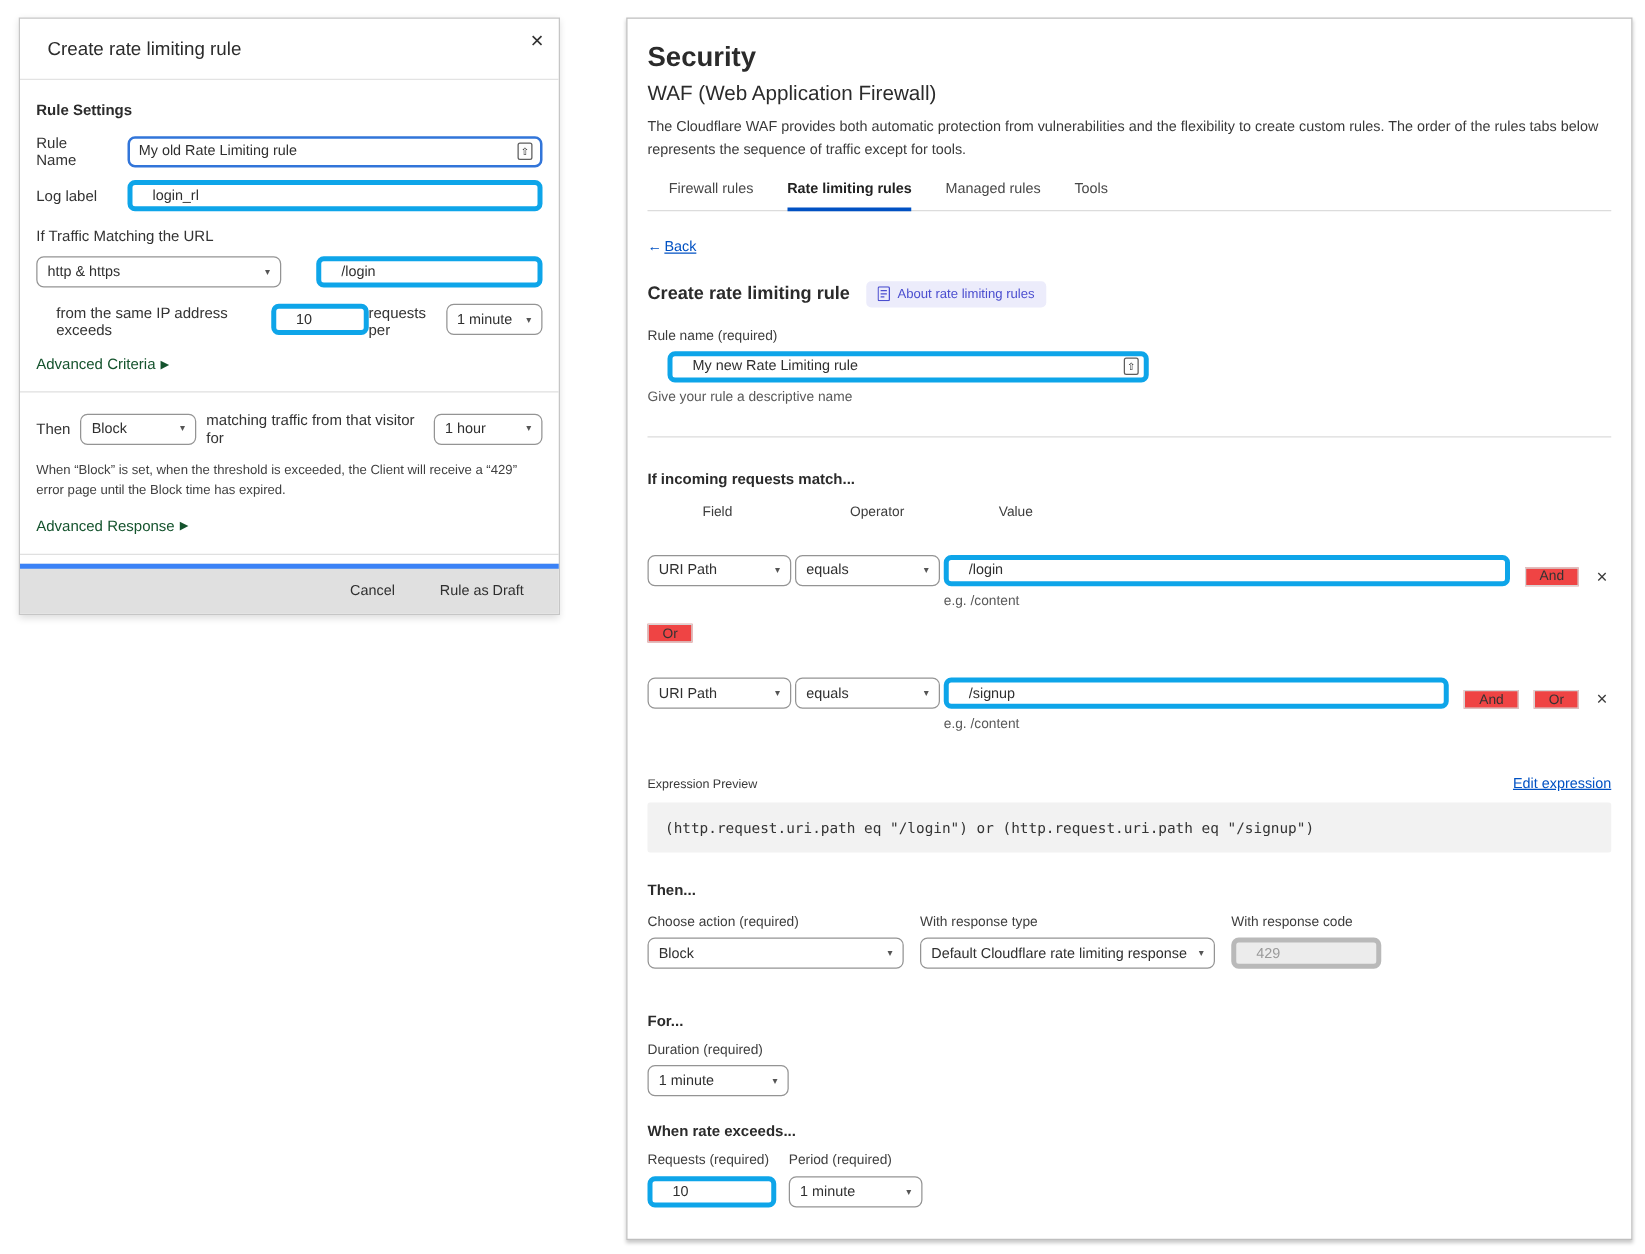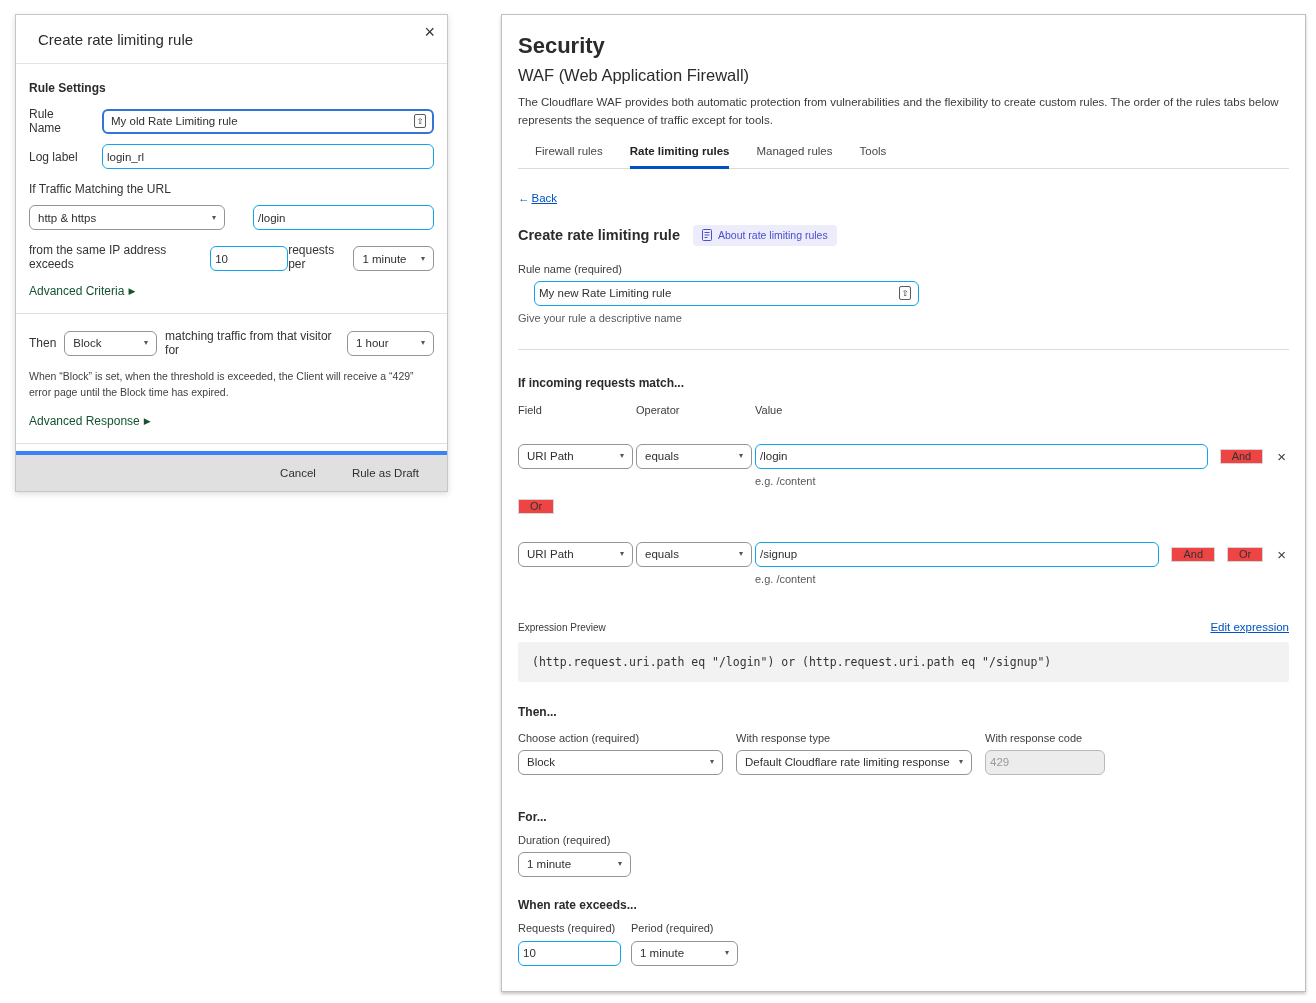--- a/index.html
+++ b/index.html
@@ -9,22 +9,22 @@
     color:#333; position:relative; font-size:12px;
   }
   
   .select {
     height:25px; border:1px solid #949494; border-radius:6px; background:#fff;
     display:flex; align-items:center; justify-content:space-between;
     padding:0 8px; font-size:11.5px; color:#2f2f2f; cursor:pointer;
   }
   .caret { color:#555; font-size:8px; margin-left:6px; line-height:1; }
   .tinput {
-    height:25px; border:1px solid #0ea5e9; border-radius:6px; background:#fff;
-    padding:0 4px; font-size:11.5px; color:#2f2f2f; width:100%;
+    height:25px; border:4px solid #0ea5e9; border-radius:6px; background:#fff;
+    padding:0 16px; font-size:11.5px; color:#2f2f2f; width:100%;
     font-family:"Liberation Sans","DejaVu Sans",sans-serif; outline:none;
   }
   .btn-gray {
     background:#ef4444; border:1px solid #d6d6d6; border-radius:0;
     font-size:11px; color:#333; padding:0 11px; height:15px;
     display:inline-flex; align-items:center; cursor:pointer;
     font-family:inherit;
   }
   .x-btn { font-size:15px; color:#3c3c3c; cursor:pointer; line-height:1; background:none; border:none; }
   .autofill-icon {
@@ -45,21 +45,21 @@
   .modal-close { position:absolute; right:12px; top:8px; font-size:18px; color:#333;
     background:none; border:none; cursor:pointer; line-height:1; }
   .modal-body { padding:17px 13px 0; }
   .m-section-title { font-weight:bold; font-size:12px; color:#2b2b2b; margin-bottom:12px; }
   .m-row { display:flex; align-items:center; margin-bottom:9px; }
   .m-label { width:57px; flex:0 0 57px; font-size:12px; color:#333; }
   .m-input-wrap { flex:1; position:relative;margin-left:16px; }
   .focused { border:2px solid #3275d9; padding:0 7px; }
   .m-heading { font-size:12px; margin:13px 0 9px; color:#333; }
   .m-scheme-row { display:flex; gap:12px; margin-bottom:13px; }
-  .m-threshold-row { display:flex; align-items:flex-end; gap:0; margin-bottom:13px; font-size:12px; }
+  .m-threshold-row { display:flex; align-items:flex-start; gap:0; margin-bottom:13px; font-size:12px;margin-left:16px; }
   .m-link { color:#14532d; font-size:12px; cursor:pointer; display:inline-flex; align-items:center; gap:4px; }
   .m-link .tri { font-size:9px; }
   .m-div { border:none; border-top:1px solid #e0e0e0; margin:15px -13px; }
   .m-then-row { display:flex; align-items:center; gap:8px; font-size:12px; }
   .m-note { font-size:10.5px; color:#3f3f3f; line-height:1.55; margin:11px 0 13px; }
   .modal-footer {
     position:absolute; left:0; right:0; bottom:0; height:40px;
     background:#e0e0e0; border-top:4px solid #3b82f6;
     display:flex; align-items:center; justify-content:flex-end; gap:36px;
     padding-right:28px; font-size:11.5px;
@@ -84,24 +84,24 @@
   .form-title { font-size:14.5px; font-weight:bold; color:#2b2b2b; }
   .badge {
     background:#ececfb; color:#4b4ecf; font-size:10.5px; padding:4px 9px 5px;
     border-radius:4px; display:inline-flex; align-items:center; gap:6px; cursor:pointer;
   }
   .field-label { font-size:11px; color:#3d3d3d; margin-bottom:6px; }
   .help { font-size:11px; color:#595959; margin-top:6px; }
   .p-div { border:none; border-top:1px solid #dcdcdc; margin-top:25px; }
   .sec-heading { font-size:12px; font-weight:bold; color:#2b2b2b; }
   .match-heading { margin:26px 0 14px; }
-  .cond-labels { display:flex; gap:3px; font-size:11px; color:#3d3d3d; margin-bottom:7px; }
+  .cond-labels { display:flex; gap:3px; font-size:11px; color:#3d3d3d; margin-bottom:7px;margin-left:44px; }
   .w-field { width:115px; flex:0 0 115px; }
   .w-op { width:116px; flex:0 0 116px; }
-  .cond-row { display:flex; align-items:center; gap:3px;margin-top:28px; }
+  .cond-row { display:flex; align-items:flex-end; gap:3px;margin-top:28px; }
   .cond-row .val-wrap { flex:1; }
   .cond-row .btn-gray { margin-left:9px; }
   .cond-row .x-btn { margin-left:11px; margin-right:3px; }
   .hint { font-size:11px; color:#595959; margin:6px 0 0 237px; }
   .or-row { margin:12px 0 17px; }
   .expr-row { display:flex; justify-content:space-between; align-items:flex-end; margin:36px 0 9px; }
   .expr-label { font-size:10px; color:#3a3a3a; }
   .expr-link { font-size:11.5px; }
   .expr-code {
     background:#f2f2f2; padding:13px 14px; font-size:11.5px; color:#333;

